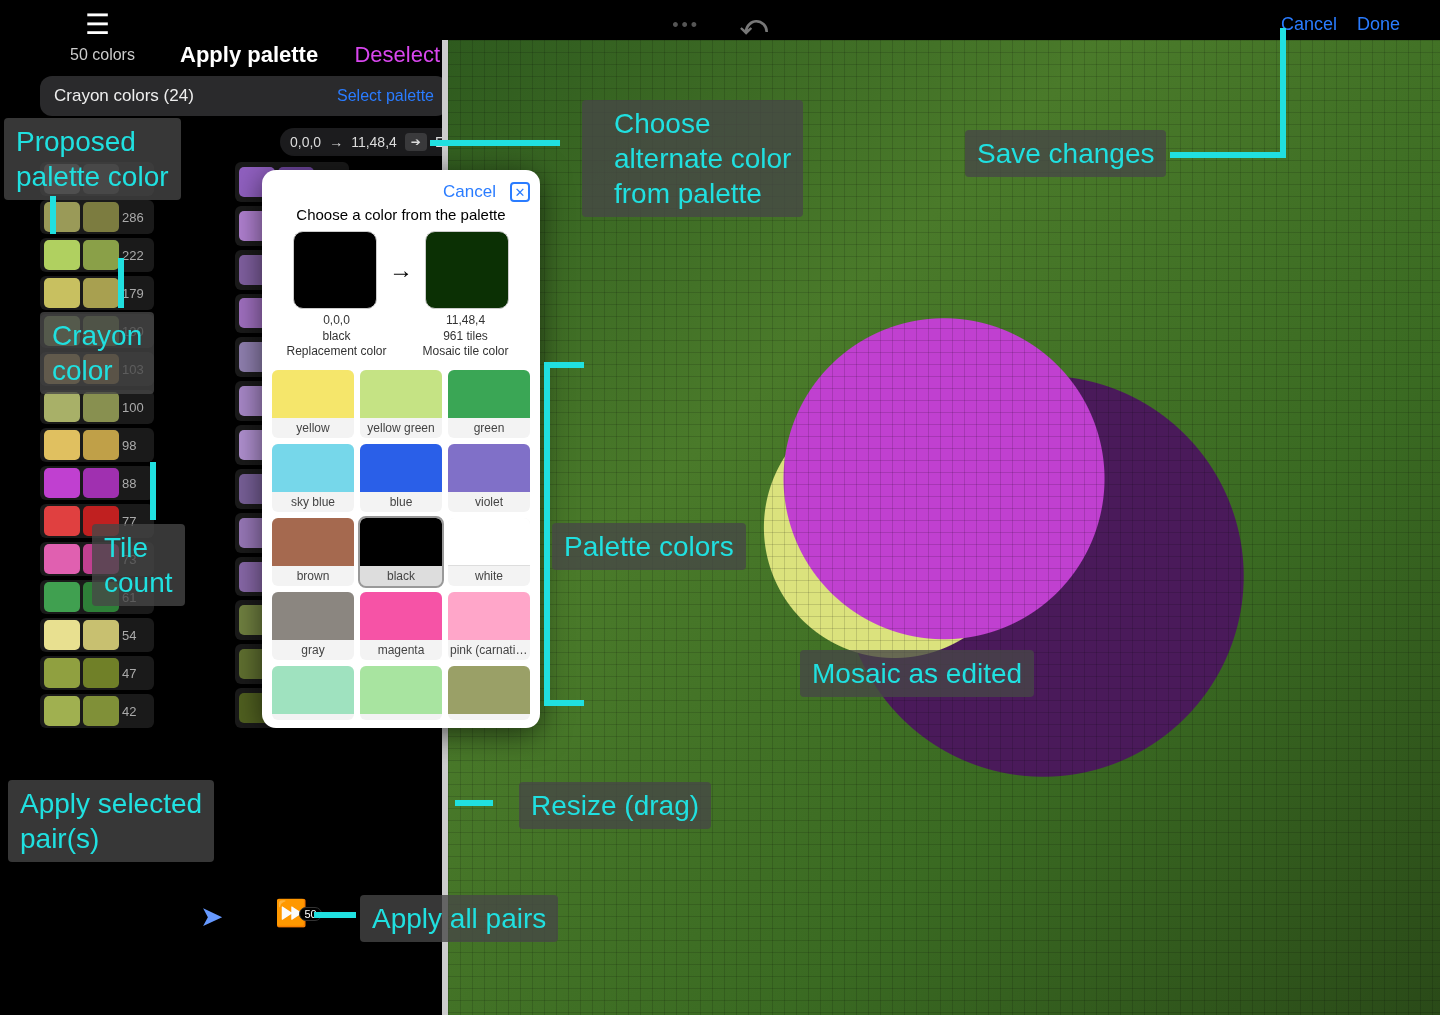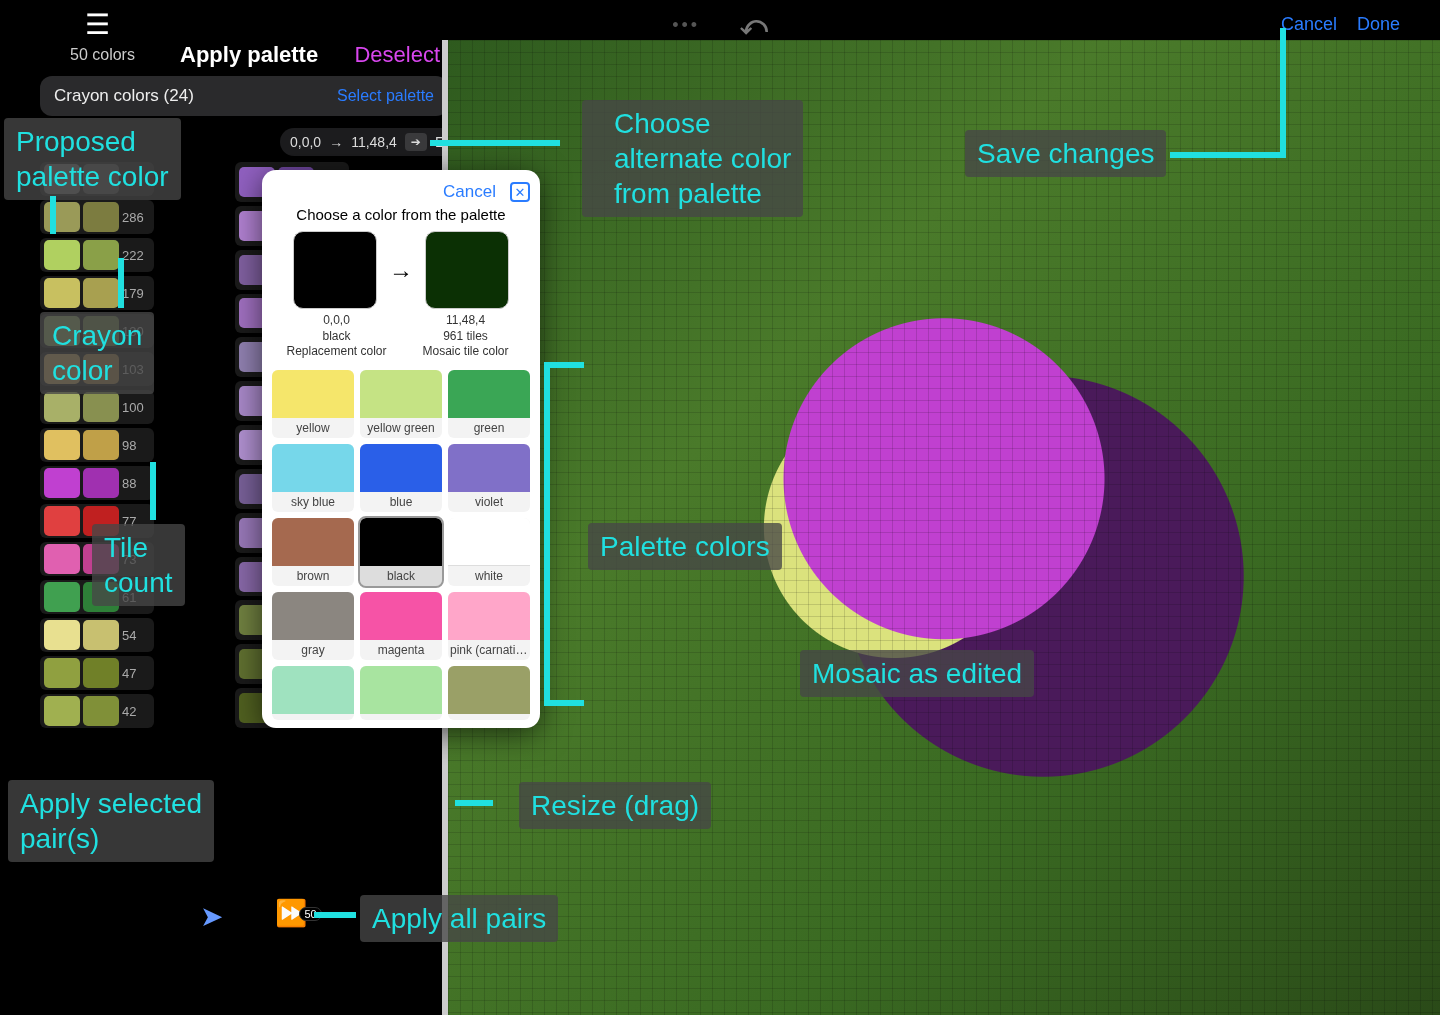--- a/index.html
+++ b/index.html
@@ -420,21 +420,21 @@
 <div class="ann" style="left:4px; top:118px; white-space:pre;">Proposed
 palette color</div>
 <div class="ann" style="left:40px; top:312px; white-space:pre;">Crayon
 color</div>
 <div class="ann" style="left:92px; top:524px; white-space:pre;">Tile
 count</div>
 <div class="ann" style="left:582px; top:100px; white-space:pre;padding-left:32px;">Choose
 alternate color
 from palette</div>
 <div class="ann" style="left:965px; top:130px;">Save changes</div>
-<div class="ann" style="left:588px; top:523px;">Palette colors</div>
+<div class="ann" style="left:552px; top:523px;">Palette colors</div>
 <div class="ann" style="left:800px; top:650px;">Mosaic as edited</div>
 <div class="ann" style="left:519px; top:782px;">Resize (drag)</div>
 <div class="ann" style="left:8px; top:780px; white-space:pre;">Apply selected
 pair(s)</div>
 <div class="ann" style="left:360px; top:895px;">Apply all pairs</div>
 
 <div class="line-seg" style="left:1280px; top:28px; width:6px; height:130px;"></div>
 <div class="line-seg" style="left:1170px; top:152px; width:116px; height:6px;"></div>
 <div class="line-seg" style="left:430px; top:140px; width:130px; height:6px;"></div>
 <div class="line-seg" style="left:544px; top:362px; width:6px; height:340px;"></div>

